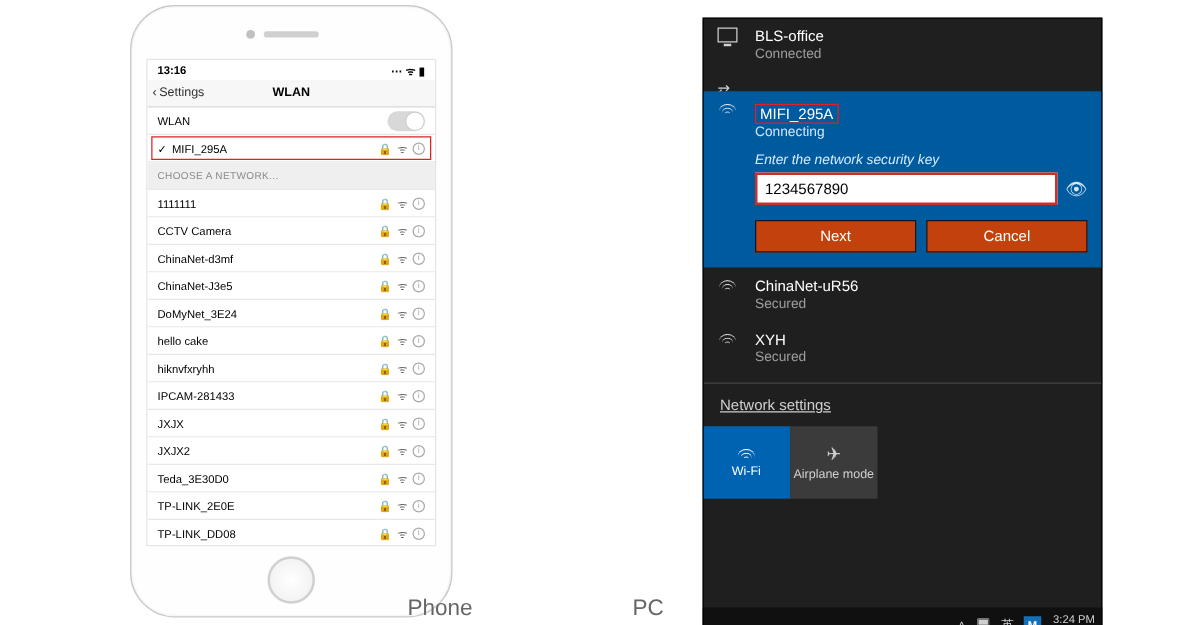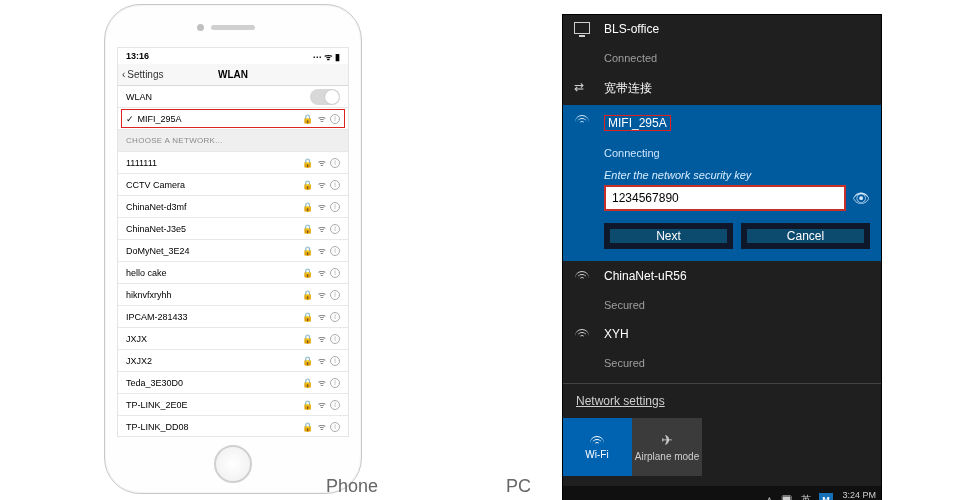--- a/index.html
+++ b/index.html
@@ -37,34 +37,34 @@
 
   .label-phone { position: absolute; left: 326px; top: 476px; font-size: 18px; color: #666; }
   .label-pc    { position: absolute; left: 506px; top: 476px; font-size: 18px; color: #666; text-align: center; }
 
   
   .win { position: absolute; left: 562px; top: 14px; width: 320px; height: 500px; background: #1f1f1f; color: #fff; font-size: 12px; overflow: hidden; }
   .win-border { position: absolute; left:0; top:0; right:0; bottom:0; border:1px solid #000; pointer-events:none; }
 
   .wnet { padding: 8px 12px 8px 42px; position: relative; }
   .wnet .name { font-size: 12px; }
-  .wnet .sub { font-size: 11px; color: #9e9e9e; margin-top: 16px; }
+  .wnet .sub { font-size: 11px; color: #9e9e9e; margin-top: 1px; }
   .wnet .ico { position: absolute; left: 12px; top: 8px; width: 18px; height: 14px; color: #cfcfcf; }
 
   .wnet.selected { background: #005a9e; padding-top: 10px; padding-bottom: 12px; }
   .wnet.selected .name { display: inline-block; border: 1px solid #d22; padding: 0 3px; }
   .wnet.selected .sub { color: #cfe6fb; }
 
   .sec-label { font-size: 11px; color: #d6ecff; margin: 10px 0 4px; font-style: italic; }
   .sec-input-wrap { display:flex; align-items:center; gap:6px; }
   .sec-input { flex:1; height: 26px; background: #fff; color:#000; border: 2px solid #c7302b; padding: 0 6px; font-size: 12px; }
   .eye { color:#cfe6fb; font-size:14px; }
 
   .btnrow { display:flex; gap:8px; margin-top: 12px; }
-  .wbtn { flex:1; height: 26px; background: #0c4a6e; border: 6px solid #0f172a; display:flex; align-items:center; justify-content:center; font-size: 12px; color:#fff; }
+  .wbtn { flex:1; height: 26px; background: #c2410c; border: 1px solid #0f172a; display:flex; align-items:center; justify-content:center; font-size: 12px; color:#fff; }
 
   .netset { padding: 10px 14px; color: #cfcfcf; font-size: 12px; text-decoration: underline; border-top: 1px solid #444; margin-top: 6px; }
 
   .tiles { display:flex; height:58px; }
   .tile { width:70px; display:flex; flex-direction:column; align-items:center; justify-content:center; gap:3px; font-size:10px; }
   .tile.wifi { background:#0063b1; color:#fff; }
   .tile.air  { background:#3b3b3b; color:#cfcfcf; }
 
   .taskbar { position:absolute; left:0; right:0; bottom:0; height:28px; background:#101010; display:flex; align-items:center; justify-content:flex-end; padding:0 6px; gap:8px; font-size:10px; color:#cfcfcf; }
   .taskbar .clock { text-align:right; line-height:1.05; font-size:9px; }
@@ -244,21 +244,20 @@
   <div class="wnet">
     <div class="ico">
         <div class="monitor-ico"></div>
       </div>
     <div class="name">BLS-office</div>
     <div class="sub">Connected</div>
   </div>
 
   <div class="wnet">
     <div class="ico">⇄</div>
-    <div class="name">宽带连接</div>
   </div>
 
   <div class="wnet selected">
     <div class="ico" style="color:#cfe6fb;">
       <div class="wifi-arcs">
           <span class="a1"></span>
           <span class="a2"></span>
           <span class="a3"></span>
         </div>
     </div>

